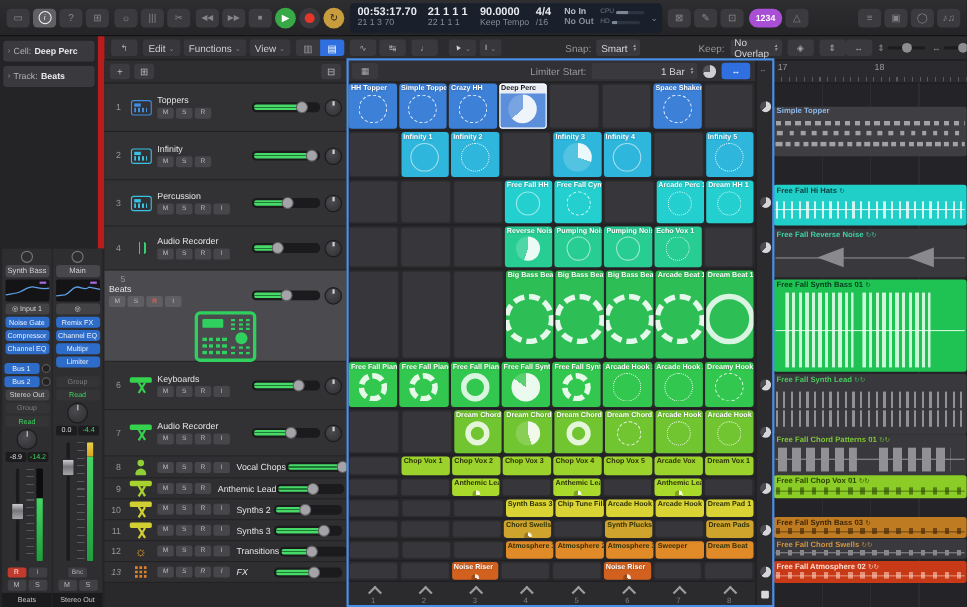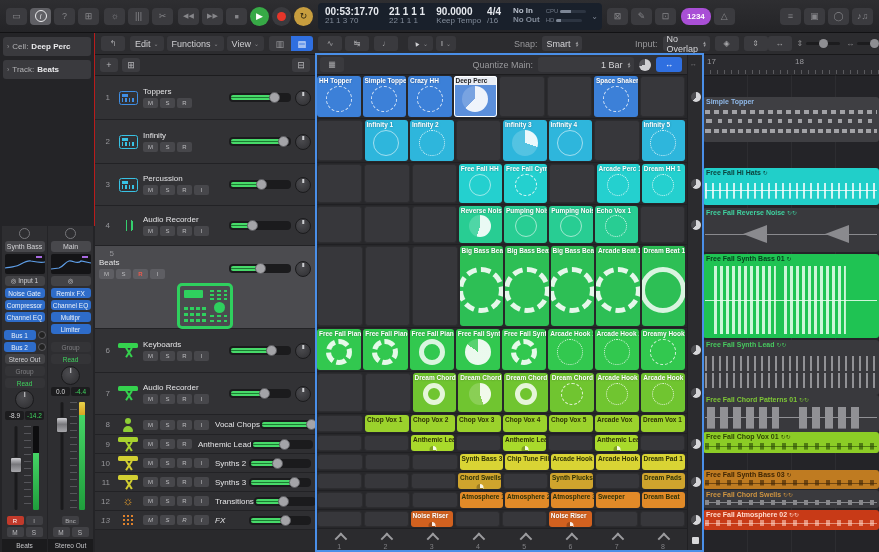--- a/index.html
+++ b/index.html
@@ -42,21 +42,21 @@
   .vt.active{background:#2f6fe0;color:#fff;}
   .tb2label{font-size:9px;color:#98989b;margin-left:48px;}
   .tb2select{height:15px;background:#3a3a3e;border-radius:3px;color:#d5d5d8;font-size:9px;display:flex;
              align-items:center;justify-content:flex-end;padding:0 4px;box-sizing:border-box;}
   .stepper{display:flex;flex-direction:column;line-height:0.55;font-size:5px;color:#9c9c9f;margin-left:5px;}
   .sp{flex:1;}
   .zslider{display:flex;align-items:center;gap:3px;color:#8e8e91;font-size:8px;}
   .zgroove{width:34px;height:3px;background:#1c1c1e;border-radius:2px;position:relative;}
   .zthumb{position:absolute;top:-3px;width:9px;height:9px;border-radius:50%;background:#8e8e92;}
   
-  #inspector{position:absolute;left:0;top:33px;width:95px;height:519px;background:#242427;border-right:1px solid #b91c1c;box-sizing:border-box;}
+  #inspector{position:absolute;left:0;top:33px;width:95px;height:519px;background:#242427;border-right:6px solid #b91c1c;box-sizing:border-box;}
   .insp-bar{margin:4px 3px 0 3px;height:19px;background:#3a3a3e;border-radius:3px;display:flex;align-items:center;
             padding:0 4px;gap:3px;font-size:8px;color:#b2b2b5;}
   .insp-bar b{color:#eaeaec;font-weight:bold;}
   .insp-chev{color:#8e8e91;font-size:7px;}
   #strips{position:absolute;left:0;top:193px;width:95px;bottom:0;display:flex;gap:1px;padding-left:2px;background:#242427;}
   .strip{width:45px;background:#2e2e31;display:flex;flex-direction:column;align-items:center;gap:2px;padding-top:2px;box-sizing:border-box;}
   .spill{width:40px;height:10px;border-radius:3px;background:#434346;color:#d2d2d5;font-size:6.5px;display:flex;
          align-items:center;justify-content:center;overflow:hidden;white-space:nowrap;flex-shrink:0;}
   .spill.blue{background:#2e6cc9;color:#e9f1fb;}
   .spill.name{height:11px;background:#48484c;font-size:7px;}
@@ -284,21 +284,21 @@
       </div>
     <span class="sp"></span>
     <span class="tb2label">Snap:</span>
     <div class="tb2select" style="width:104px;">
       <span>Smart</span>
       <span class="stepper">
           <i>▴</i>
           <i>▾</i>
         </span>
     </div>
-    <span class="tb2label">Input:</span>
+    <span class="tb2label">Keep:</span>
     <div class="tb2select" style="width:76px;">
       <span>No Overlap</span>
       <span class="stepper">
           <i>▴</i>
           <i>▾</i>
         </span>
     </div>
     <div class="tb2btn">◈</div>
     <div style="display:flex;" id="zbtns">
         <div class="tb2btn">⇕</div>
@@ -748,21 +748,21 @@
             <div class="tthumb" style="left: calc(57.04% - 4px);"></div>
           </div>
         </div>
       </div>
   </section>
 
   <section id="grid">
     <div id="grid-head">
       <div class="tb2btn">▦</div>
       <span class="sp"></span>
-      <span class="tb2label">Quantize Main:</span>
+      <span class="tb2label">Limiter Start:</span>
       <div class="tb2select" style="width:96px;">
         <span>1 Bar</span>
         <span class="stepper">
             <i>▴</i>
             <i>▾</i>
           </span>
       </div>
       <div style="width:12px;height:12px;border-radius:50%;background:conic-gradient(#cfcfd2 0 72%,#55555a 72% 100%);"></div>
       <div class="tb2btn" style="background:#2f6fe0;color:#fff;width:20px;">↔</div>
     </div>

